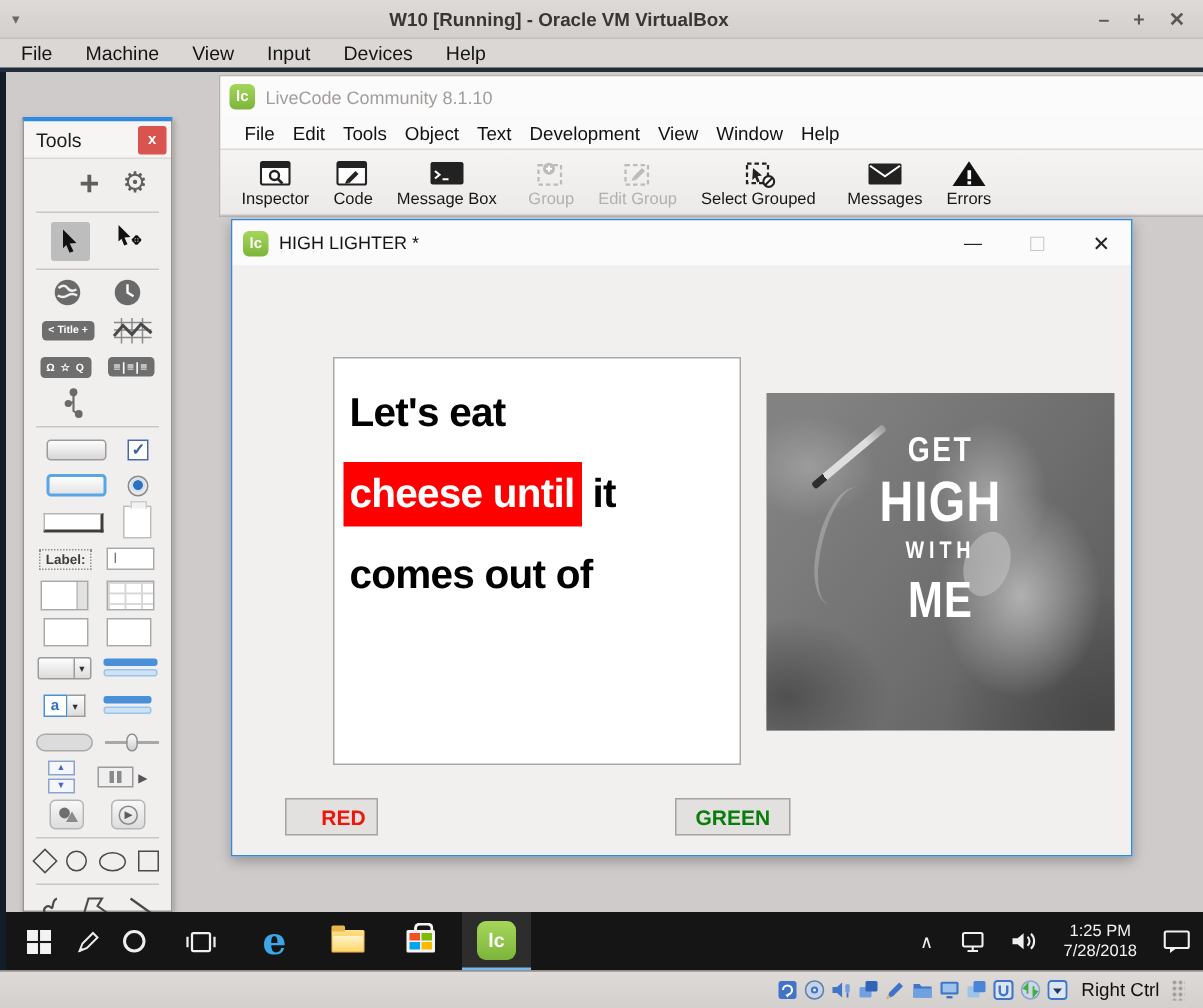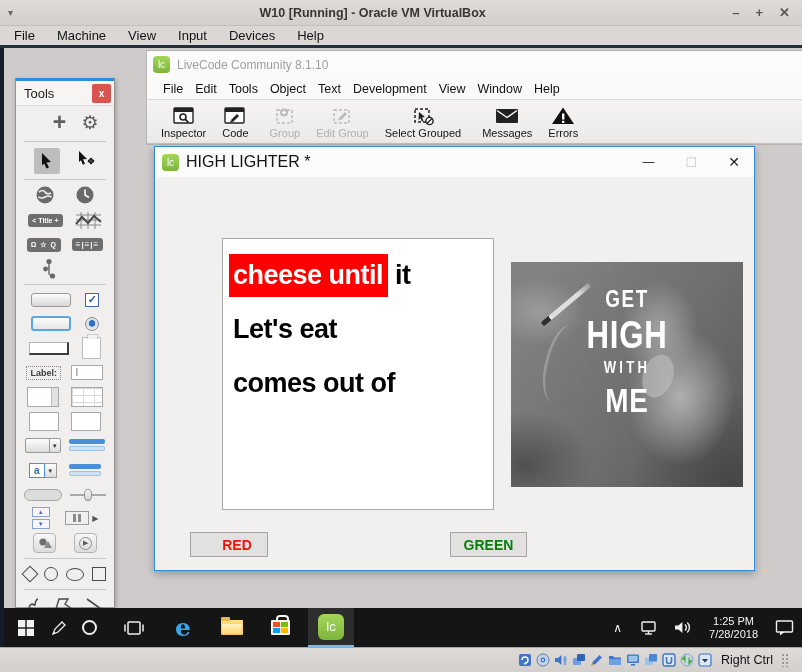--- a/index.html
+++ b/index.html
@@ -23,21 +23,21 @@
 
   
   .desktop { left:0; top:48px; width:802px; height:560px; background:#cecbca; }
   .dark-strip { left:0; top:48px; width:4px; height:599px; background:#131d29; }
 
   
   .lc-window { left:146px; top:50px; width:656px; height:95px; background:#fbfafa;
     border:1px solid #b7b3b0; border-right:none; }
   .lc-titlebar { display:flex; align-items:center; height:27px; background:#fcfbfb; padding-left:6px; }
   .lc-logo { width:17px; height:17px; border-radius:4px; background:linear-gradient(#a5d65c,#7cb53a);
-    color:#fff; font-size:10px; font-weight:normal; display:flex; align-items:center; justify-content:center; }
+    color:#fff; font-size:10px; font-weight:bold; display:flex; align-items:center; justify-content:center; }
   .lc-title { margin-left:7px; font-size:12px; color:#a19d9a; }
   .lc-menubar { display:flex; align-items:center; height:21px; padding-left:10px; background:#fbfafa; }
   .lc-menubar .mi { font-size:12.5px; color:#111; padding:0 6px; }
   .lc-toolbar { display:flex; align-items:center; height:45px;
     background:linear-gradient(#f6f4f2,#ecea e8); background:linear-gradient(#f6f4f2,#eceae8);
     border-top:1px solid #dad7d4; border-bottom:1px solid #c3c0bd; padding-left:6px; }
   .tb-item { display:flex; flex-direction:column; align-items:center; justify-content:center; padding:2px 8px 1px; }
   .tb-item svg { display:block; }
   .tb-label { font-size:11px; color:#161616; margin-top:1px; white-space:nowrap; }
   .tb-item.disabled .tb-label { color:#b2afac; }
@@ -130,21 +130,21 @@
     font-size:7px; display:flex; align-items:center; justify-content:center; padding-left:1px; }
   .shp-d { width:12px; height:12px; border:1.5px solid #4a4a4a; transform:rotate(45deg); }
   .shp-c { width:14px; height:14px; border:1.5px solid #4a4a4a; border-radius:50%; }
   .shp-o { width:18px; height:13px; border:1.5px solid #4a4a4a; border-radius:50%; }
   .shp-s { width:14px; height:14px; border:1.5px solid #4a4a4a; }
 
   
   .stack { left:154px; top:146px; width:601px; height:425px; background:#f1f0ef;
     border:1px solid #2f8be0; box-shadow:0 3px 8px rgba(0,0,0,.28); }
   .stack-titlebar { height:30px; background:#fcfbfb; display:flex; align-items:center; padding:0 14px 0 7px; }
-  .stack-title { margin-left:7px; font-size:16px; color:#141414; flex:1; }
+  .stack-title { margin-left:7px; font-size:12px; color:#141414; flex:1; }
   .stack-ctrls { display:flex; align-items:center; gap:31px; }
   .stack-ctrls .smin { font-size:12px; color:#222; }
   .stack-ctrls .smax { font-size:13px; color:#c9c9c9; }
   .stack-ctrls .sclose { font-size:14px; color:#222; }
   .stack-body { position:relative; width:100%; height:393px; background:#f1f0ef; }
 
   .hl-field { position:absolute; left:67px; top:61px; width:272px; height:272px; background:#fff;
     border:1px solid #a9a9a9; padding:9px 6px 0 10px; font-weight:bold; font-size:27px; color:#000;
     line-height:54px; letter-spacing:-0.5px; }
   .hl-field .hl { background:#fe0000; color:#fff; padding:6px 5px 7px 4px; margin-left:-4px; }
@@ -167,21 +167,21 @@
   .img-caption { position:absolute; left:0; top:22px; width:100%; text-align:center; color:#fff;
     font-weight:bold; transform:scaleX(.82); }
   .img-caption .c1 { font-size:23px; line-height:30px; letter-spacing:2px; }
   .img-caption .c2 { font-size:38px; line-height:42px; letter-spacing:1px; }
   .img-caption .c3 { font-size:16px; line-height:24px; letter-spacing:4px; }
   .img-caption .c4 { font-size:34px; line-height:40px; letter-spacing:1px; }
 
   .stack-btn { position:absolute; top:355px; height:25px; background:#e3e1e0; border:1px solid #a6a4a2;
     font-weight:bold; font-size:14px; display:flex; align-items:center; justify-content:center;
     font-family:"Liberation Sans", sans-serif; }
-  .btn-red { left:35px; width:78px; color:#ee1509;padding-left:16px; }
+  .btn-red { left:35px; width:62px; color:#ee1509;padding-left:16px; }
   .btn-green { left:295px; width:77px; color:#087d0c; }
 
   
   .taskbar { left:4px; top:608px; width:798px; height:39px; background:#151515;
     display:flex; align-items:center; }
   .tk { display:flex; align-items:center; justify-content:center; height:100%; }
   .tk-start { width:40px; margin-left:2px; }
   .tk-pen { width:26px; }
   .tk-cortana { width:34px; }
   .cortana-ring { width:15px; height:15px; border:2px solid #eee; border-radius:50%; }
@@ -274,20 +274,28 @@
       </div>
       <div class="tb-item">
         <svg width="26" height="20" viewBox="0 0 26 20">
             <rect x="3" y="2" width="19" height="15" rx="1" fill="#fff" stroke="#222" stroke-width="1.4"></rect>
             <rect x="3" y="2" width="19" height="4" fill="#222"></rect>
             <path d="M9 14 L15 8 L17 10 L11 16 Z" fill="#222"></path>
             <path d="M8 16.5 L9 14 L11 16 Z" fill="#222"></path>
           </svg>
         <span class="tb-label">Code</span>
       </div>
+      <div class="tb-item">
+        <svg width="26" height="20" viewBox="0 0 26 20">
+            <rect x="2" y="2" width="22" height="15" rx="1.5" fill="#222"></rect>
+            <path d="M5 8 l3 2.5 -3 2.5" stroke="#fff" fill="none" stroke-width="1.4"></path>
+            <line x1="10" y1="13.5" x2="14" y2="13.5" stroke="#fff" stroke-width="1.4"></line>
+          </svg>
+        <span class="tb-label">Message Box</span>
+      </div>
       <div class="tb-sep"></div>
       <div class="tb-item disabled">
         <svg width="26" height="20" viewBox="0 0 26 20">
             <rect x="5" y="4" width="15" height="13" fill="none" stroke="#bdbab7" stroke-width="1.5" stroke-dasharray="3 2"></rect>
             <circle cx="12" cy="6.5" r="4" fill="#bdbab7"></circle>
             <path d="M12 4.5 v4 M10 6.5 h4" stroke="#fff" stroke-width="1.3" fill="none"></path>
           </svg>
         <span class="tb-label">Group</span>
       </div>
       <div class="tb-item disabled">
@@ -490,22 +498,22 @@
       <span class="stack-title">HIGH LIGHTER *</span>
       <div class="stack-ctrls">
         <span class="smin">—</span>
         <span class="smax">☐</span>
         <span class="sclose">✕</span>
       </div>
     </div>
     <div class="stack-body">
 
       <div class="hl-field">
+        <div>Let's eat</div>
         <div><span class="hl">cheese until</span><span> it</span></div>
-        <div>Let's eat</div>
         <div>comes out of</div>
       </div>
 
       <div class="stack-image">
         <div class="joint"></div>
         <div class="smoke"></div>
         <div class="thumb-shape"></div>
         <div class="img-caption">
           <div class="c1">GET</div>
           <div class="c2">HIGH</div>

